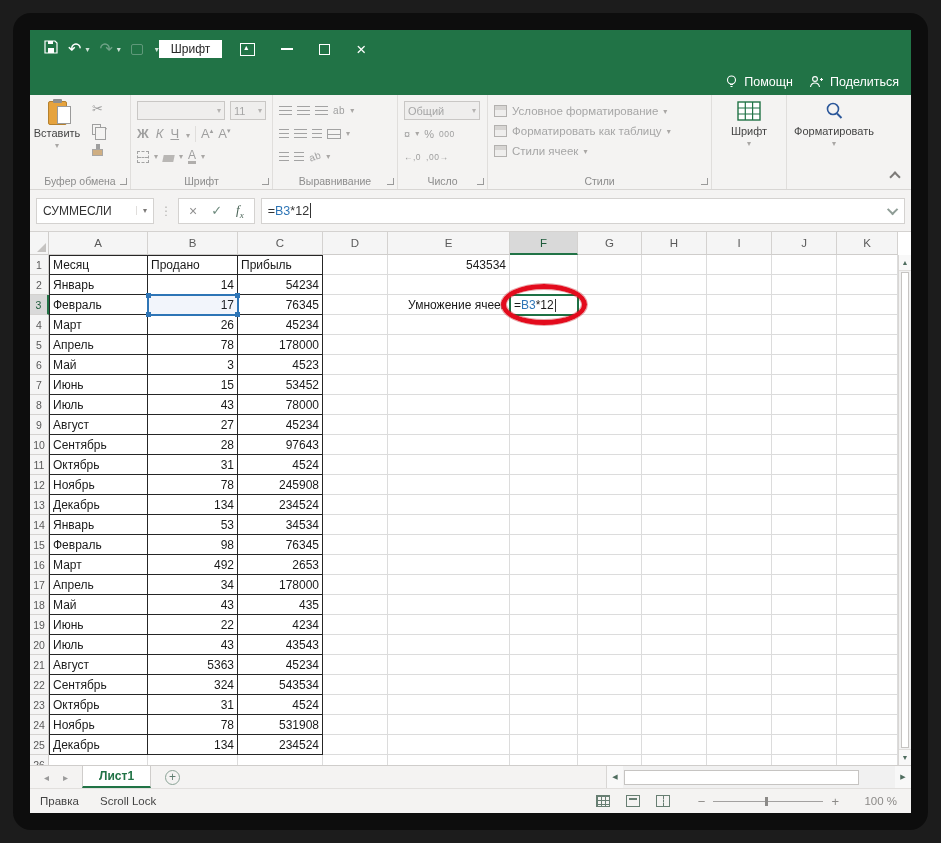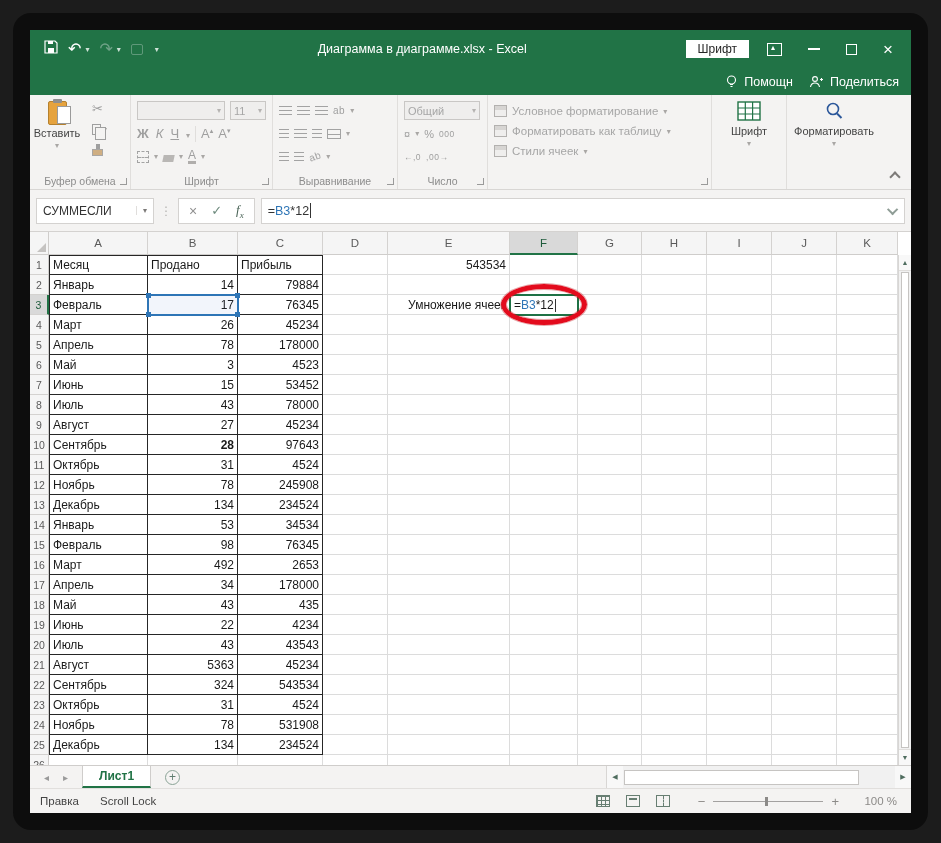--- a/index.html
+++ b/index.html
@@ -165,21 +165,20 @@
             <rect x="4" y="1" width="5" height="3" fill="#fff"></rect>
           </svg>
       </span>
       <span class="g">↶</span>
         <span class="dd">▾</span>
       <span class="g dis">↷</span>
         <span class="dd">▾</span>
       <span class="touch-ic"></span>
       <span class="dd" style="margin-left:2px">▾</span>
     </div>
-    <div class="title">Диаграмма в диаграмме.xlsx  -  Excel</div>
     <button class="signin">Шрифт</button>
     <div class="winbtns">
       <span class="ribdisp"></span>
       <span class="wmin"></span>
       <span class="wmax"></span>
       <span class="wclose">×</span>
     </div>
   </div>
 
   <div class="tabrow">
@@ -326,20 +325,21 @@
           <span class="st-ic"></span>
           <span>Форматировать как таблицу</span>
             <span class="dd8">▾</span>
         </div>
         <div class="styles-row">
           <span class="st-ic"></span>
           <span>Стили ячеек</span>
             <span class="dd8">▾</span>
         </div>
       </div>
+      <div class="rg-label">Стили</div>
       <span class="launcher"></span>
     </div>
 
     <div class="rgroup" style="width:75px">
       <div class="rg-body" style="display:flex;justify-content:center">
         <div class="bigbtn">
           <span class="cells-svg">
             <svg width="24" height="20" viewBox="0 0 24 20">
                 <rect x="1" y="1" width="22" height="18" fill="#fff" stroke="#217346" stroke-width="1.4"></rect>
                 <path d="M1 7h22M1 13h22M8.3 1v18M15.6 1v18" stroke="#217346" stroke-width="1.2"></path>
@@ -420,21 +420,21 @@
           <div class="c" style="width: 64px;"></div>
           <div class="c" style="width: 65px;"></div>
           <div class="c" style="width: 65px;"></div>
           <div class="c" style="width: 65px;"></div>
           <div class="c" style="width: 61px;"></div>
         </div>
         <div class="grow">
           <div class="rowh">2</div>
           <div class="c tbl tbl-left" style="width: 99px;">Январь</div>
           <div class="c tbl num" style="width: 90px;">14</div>
-          <div class="c tbl num" style="width: 85px;">79884</div>
+          <div class="c tbl num" style="width: 85px;">54234</div>
           <div class="c" style="width: 65px;"></div>
           <div class="c" style="width: 122px;"></div>
           <div class="c" style="width: 68px;"></div>
           <div class="c" style="width: 64px;"></div>
           <div class="c" style="width: 65px;"></div>
           <div class="c" style="width: 65px;"></div>
           <div class="c" style="width: 65px;"></div>
           <div class="c" style="width: 61px;"></div>
         </div>
         <div class="grow">
@@ -531,21 +531,21 @@
           <div class="c" style="width: 68px;"></div>
           <div class="c" style="width: 64px;"></div>
           <div class="c" style="width: 65px;"></div>
           <div class="c" style="width: 65px;"></div>
           <div class="c" style="width: 65px;"></div>
           <div class="c" style="width: 61px;"></div>
         </div>
         <div class="grow">
           <div class="rowh">10</div>
           <div class="c tbl tbl-left" style="width: 99px;">Сентябрь</div>
-          <div class="c tbl num" style="width: 90px; font-weight: bold;">28</div>
+          <div class="c tbl num" style="width: 90px;">28</div>
           <div class="c tbl num" style="width: 85px;">97643</div>
           <div class="c" style="width: 65px;"></div>
           <div class="c" style="width: 122px;"></div>
           <div class="c" style="width: 68px;"></div>
           <div class="c" style="width: 64px;"></div>
           <div class="c" style="width: 65px;"></div>
           <div class="c" style="width: 65px;"></div>
           <div class="c" style="width: 65px;"></div>
           <div class="c" style="width: 61px;"></div>
         </div>

